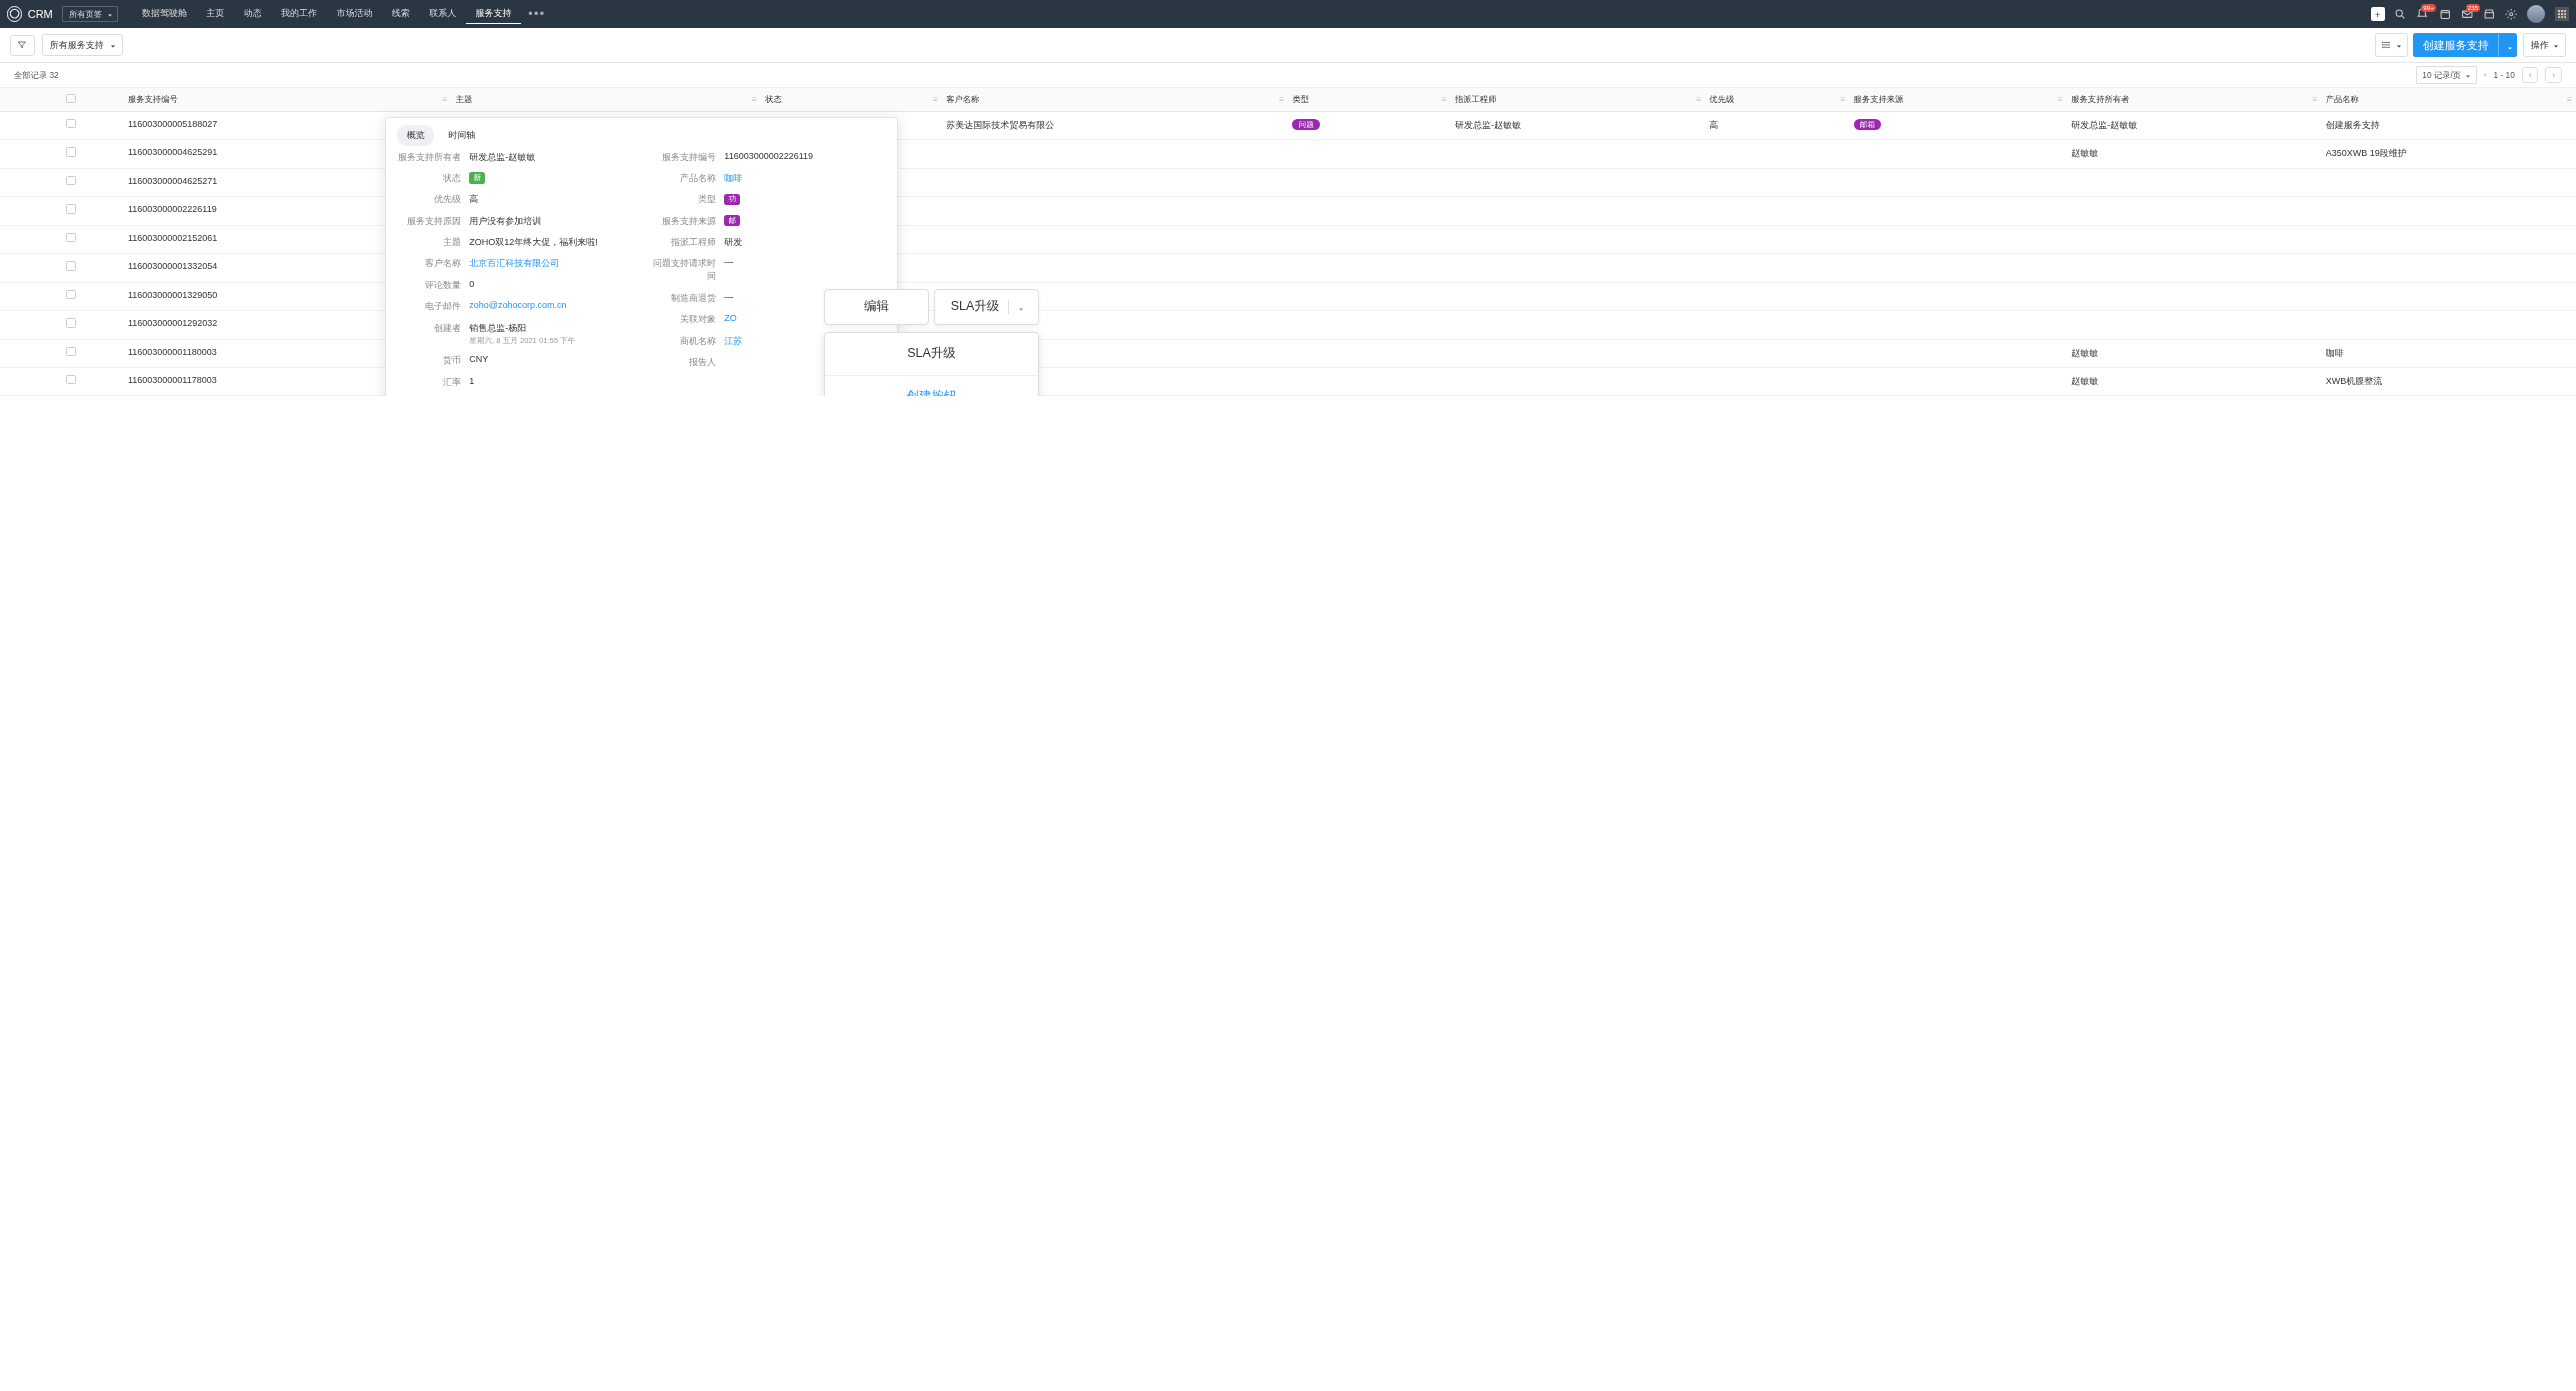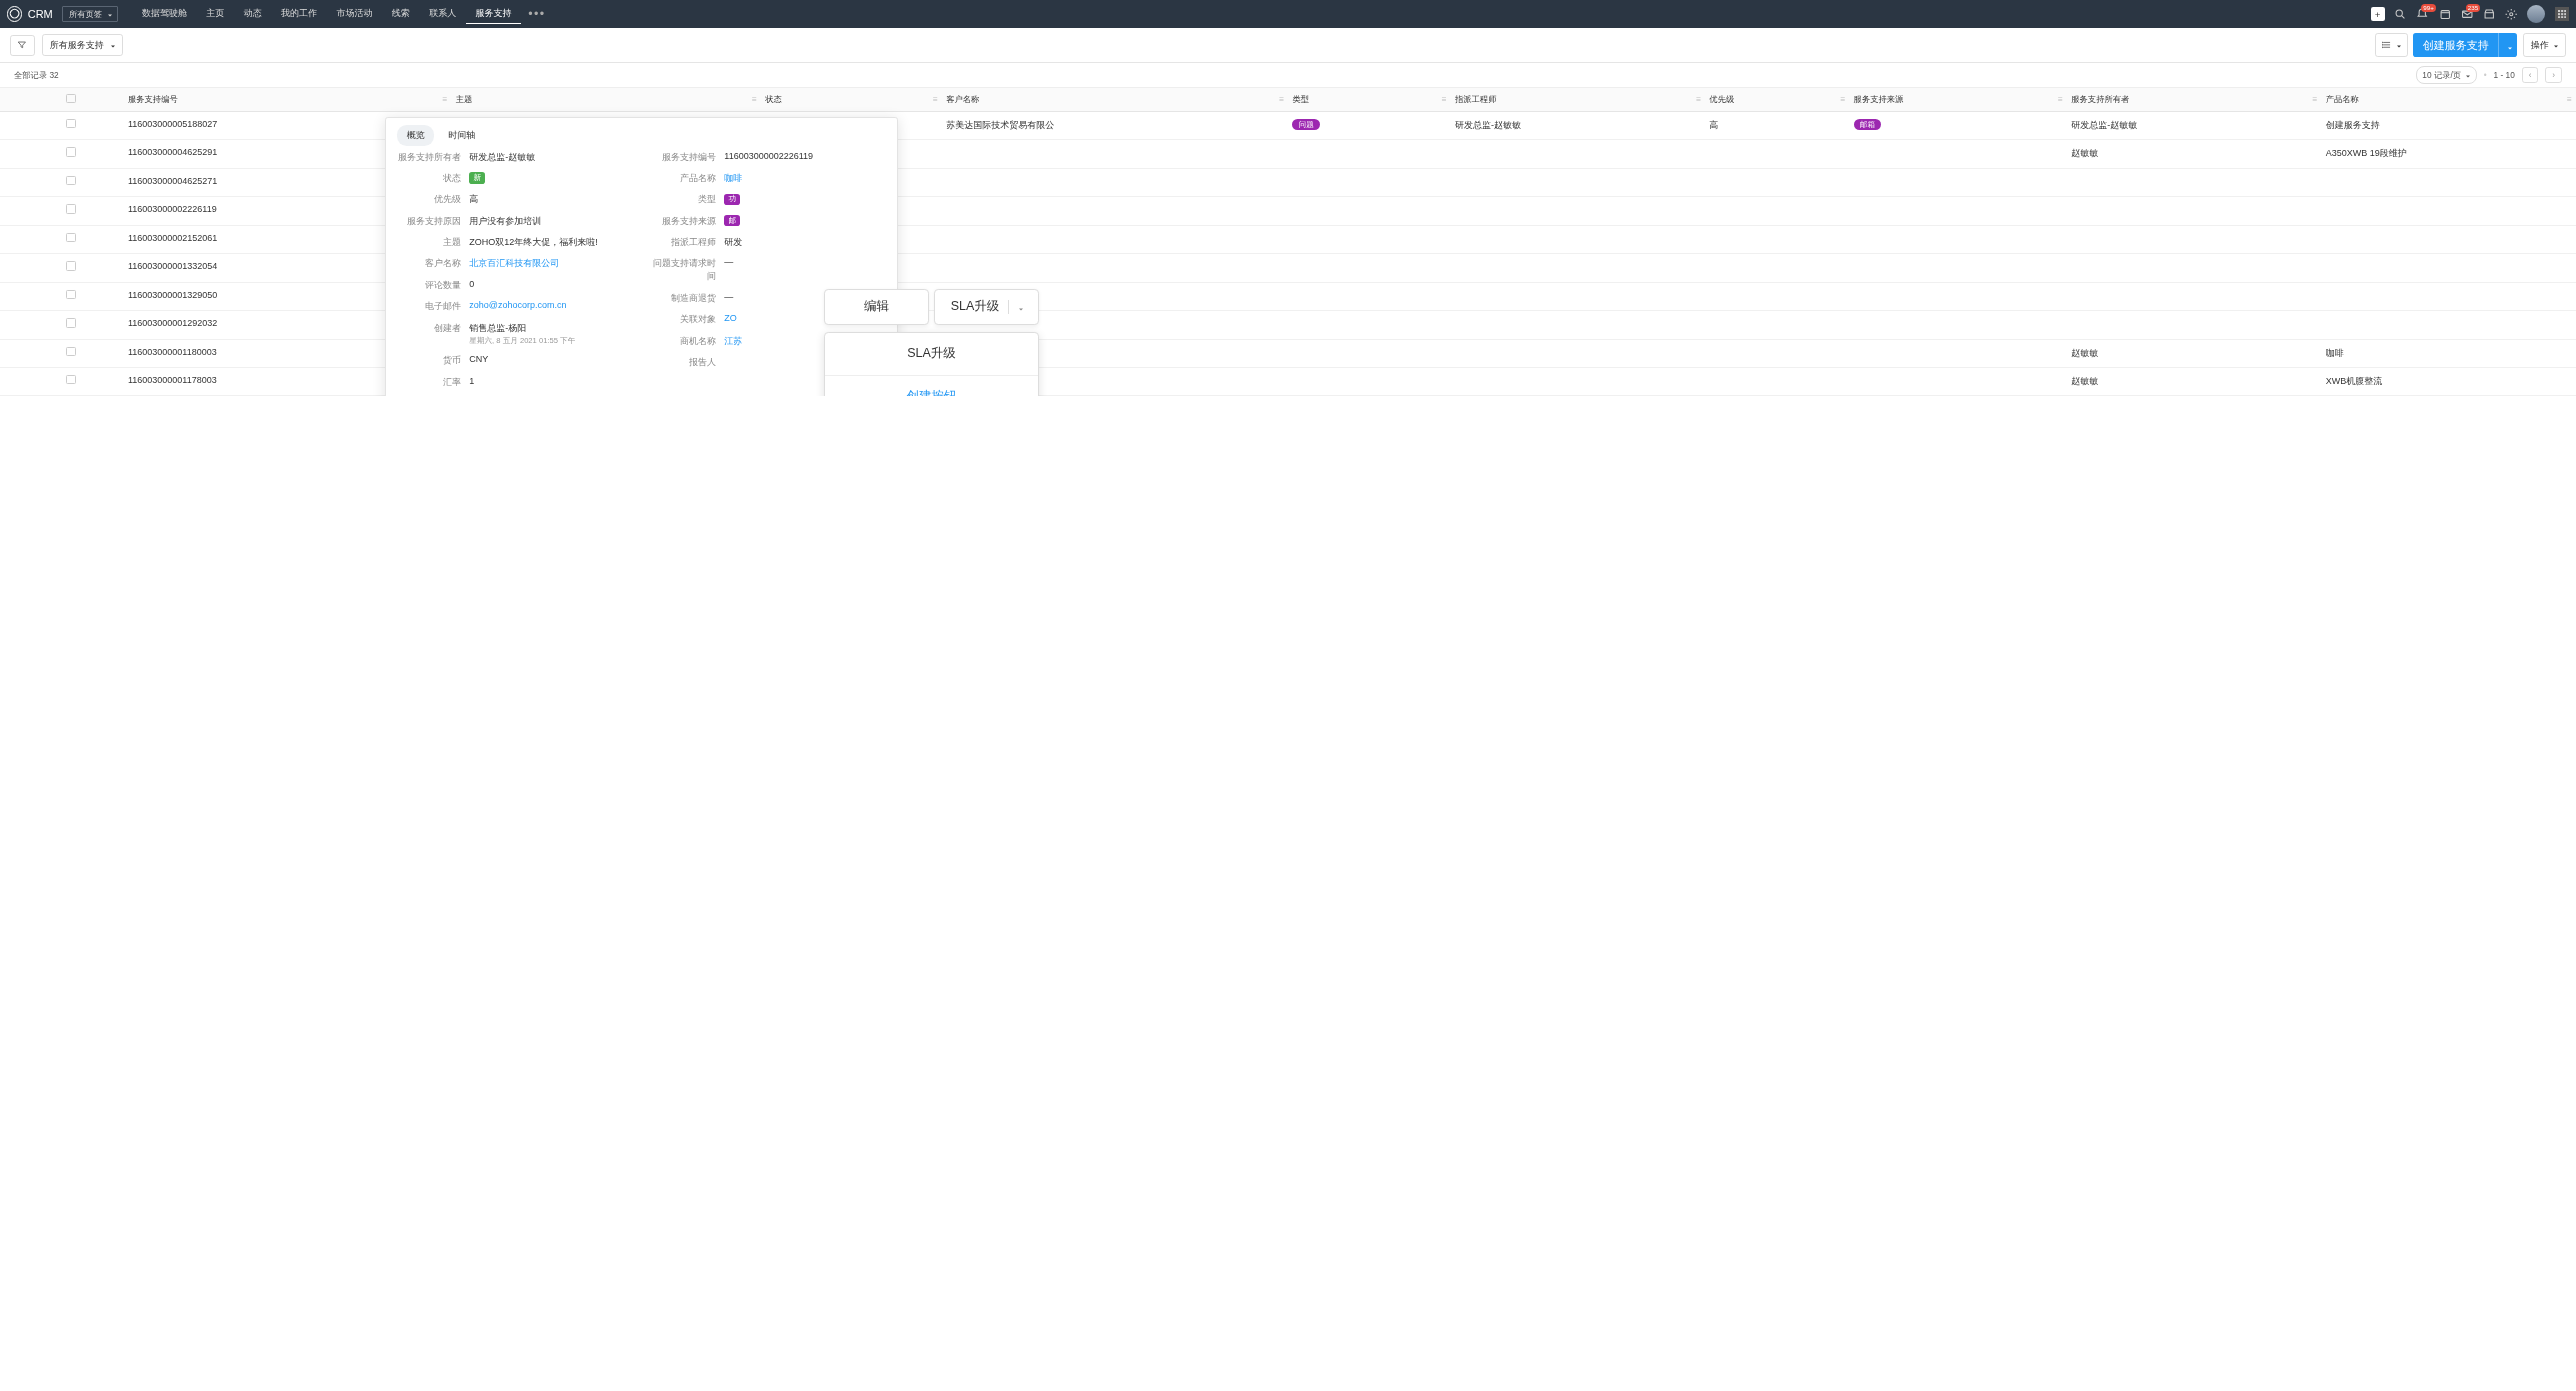--- a/index.html
+++ b/index.html
@@ -28,21 +28,21 @@
 .tb-dropdown { border:0.7px solid #ddd; border-radius:2.8px; padding: 3.5px 7px; display:flex;align-items:center;gap:4.2px; font-size:9px;}
 .tb-right { margin-left:auto; display:flex; gap:5.5px;}
 .tb-iconbtn{border:0.7px solid #ddd;border-radius:2.8px;padding:3.5px 5.5px;display:flex;align-items:center;gap:2.8px;}
 .tb-primary { background:#2196f3; color:#fff; border:none; border-radius:2.8px 0 0 2.8px; padding:4.2px 9.7px; font-size:11px;}
 .tb-primary-caret{background:#2196f3;border:none;border-left:0.7px solid rgba(255,255,255,.3);border-radius:0 2.8px 2.8px 0;padding:4.2px 5.5px;color:#fff;}
 .tb-action{border:0.7px solid #ddd;border-radius:2.8px;padding:4.2px 7px;display:flex;align-items:center;gap:2.8px;}
 
 
 .records-bar { height: 25px; display:flex; align-items:center; padding: 0 14px; font-size:8.3px; color:#555; border-bottom:0.7px solid #eee;}
 .records-right{margin-left:auto;display:flex;align-items:center;gap:7px;}
-.page-dropdown{border:0.7px solid #ddd;border-radius:8px;padding:2.1px 5.5px;font-size:8.3px;}
+.page-dropdown{border:0.7px solid #ddd;border-radius:1px;padding:2.1px 5.5px;font-size:8.3px;}
 .page-sep{color:#ccc;}
 .page-nav{width:16.6px;height:16.6px;border:0.7px solid #ddd;border-radius:2.8px;display:flex;align-items:center;justify-content:center;color:#999;}
 
 
 .table-wrap { position:relative; }
 .table { width:100%; border-collapse:collapse; table-layout:fixed;}
 .table th { text-align:left; padding:5.5px 4.2px; font-size:8.3px; font-weight:500; color:#333; border-bottom:0.7px solid #e5e5e5; background:#fafafa; white-space:nowrap; overflow:hidden;}
 .table th .h-wrap{display:flex;align-items:center;justify-content:space-between;}
 .table th .bars{color:#bbb;font-size:8.3px;}
 .table td { padding:7px 4.2px; font-size:9px; border-bottom:0.7px solid #f0f0f0; vertical-align:top; white-space:nowrap; overflow:hidden; text-overflow:ellipsis;}

